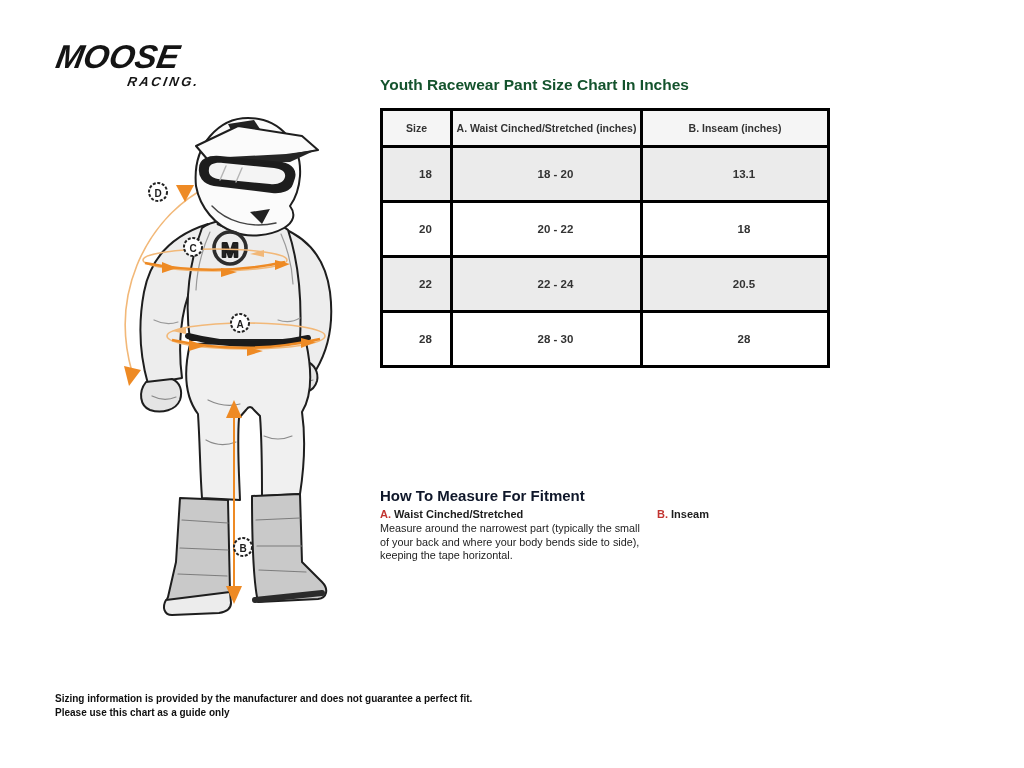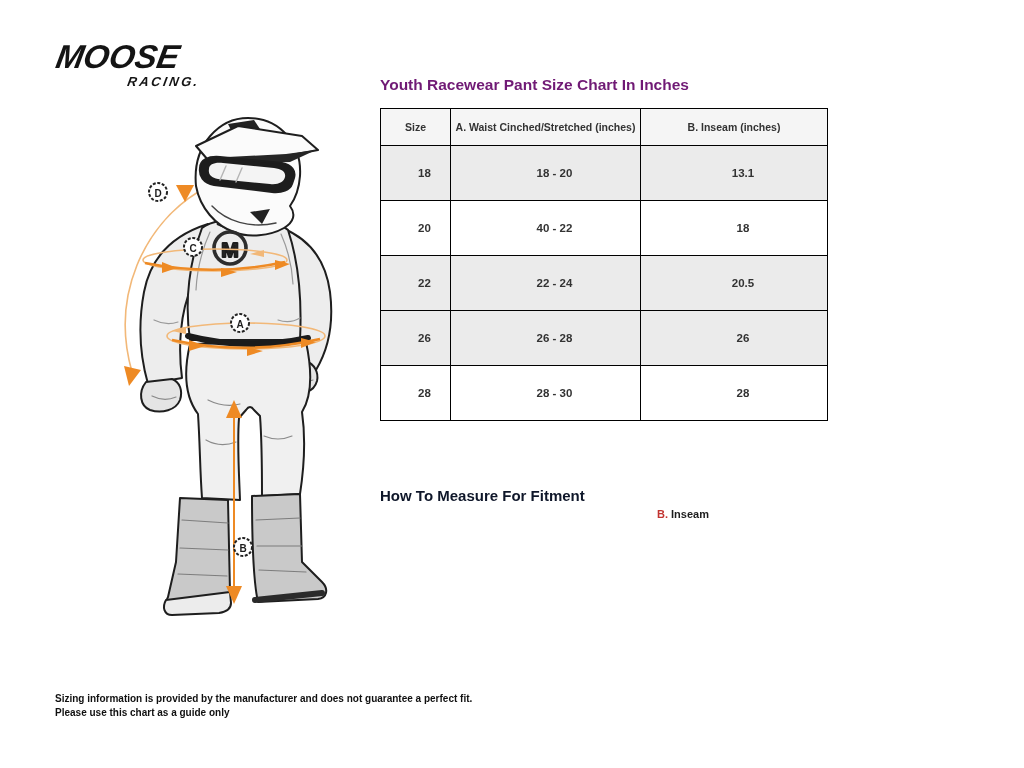--- a/index.html
+++ b/index.html
@@ -9,23 +9,23 @@
 
   
   .logo { position:absolute; left:55px; top:40px; width:150px; transform:skewX(-10deg); }
   .logo-main { font-size:33px; font-weight:700; font-style:italic; letter-spacing:0px; color:#141414; line-height:1; }
   .logo-sub { font-size:13px; font-weight:700; font-style:italic; letter-spacing:2.5px; color:#141414; text-align:right; margin-top:1px; padding-right:2px; }
 
   
   .figure { position:absolute; left:50px; top:100px; width:330px; height:570px; }
 
   
-  .chart-title { position:absolute; left:380px; top:76px; font-size:15.5px; font-weight:700; color:#701a75; }
+  .chart-title { position:absolute; left:380px; top:76px; font-size:15.5px; font-weight:700; color:#14532d; }
   .size-table { position:absolute; left:380px; top:108px; width:447px; border-collapse:collapse; table-layout:fixed; }
-  .size-table th, .size-table td { border:1px solid #000000; text-align:center; vertical-align:middle; color:#333; }
+  .size-table th, .size-table td { border:3px solid #000000; text-align:center; vertical-align:middle; color:#333; }
   .size-table thead th { height:37px; background:#f5f5f5; font-size:10.5px; font-weight:700; }
   .size-table tbody td { height:55px; font-size:11.5px; font-weight:700; background:#ffffff;padding-left:18px; }
   .size-table tbody tr.alt td { background:#ebebeb; }
   .col-size { width:70px; } .col-waist { width:190px; } .col-inseam { width:187px; }
 
   
   .measure-heading { position:absolute; left:380px; top:487px; font-size:15px; font-weight:700; color:#0f172a; }
   .measure-col { position:absolute; top:508px; }
   .measure-col.a { left:380px; width:268px; }
   .measure-col.b { left:657px; width:258px; }
@@ -164,43 +164,45 @@
       </tr>
     </thead>
     <tbody>
       <tr class="alt">
         <td>18</td>
         <td>18 - 20</td>
         <td>13.1</td>
       </tr>
       <tr>
         <td>20</td>
-        <td>40 - 22</td>
+        <td>20 - 22</td>
         <td>18</td>
       </tr>
       <tr class="alt">
         <td>22</td>
         <td>22 - 24</td>
         <td>20.5</td>
       </tr>
-      <tr class="alt">
-        <td>26</td>
-        <td>26 - 28</td>
-        <td>26</td>
-      </tr>
       <tr>
         <td>28</td>
         <td>28 - 30</td>
         <td>28</td>
       </tr>
     </tbody>
   </table>
 
   <div class="measure-heading">How To Measure For Fitment</div>
 
+  <div class="measure-col a">
+    <div class="measure-title">
+      <span class="measure-letter">A.</span>
+      <span>Waist Cinched/Stretched</span>
+    </div>
+    <div class="measure-text">Measure around the narrowest part (typically the small of your back and where your body bends side to side), keeping the tape horizontal.</div>
+  </div>
 
   <div class="measure-col b">
     <div class="measure-title">
       <span class="measure-letter">B.</span>
       <span>Inseam</span>
     </div>
   </div>
 
   <div class="footer">
     <div>Sizing information is provided by the manufacturer and does not guarantee a perfect fit.</div>

